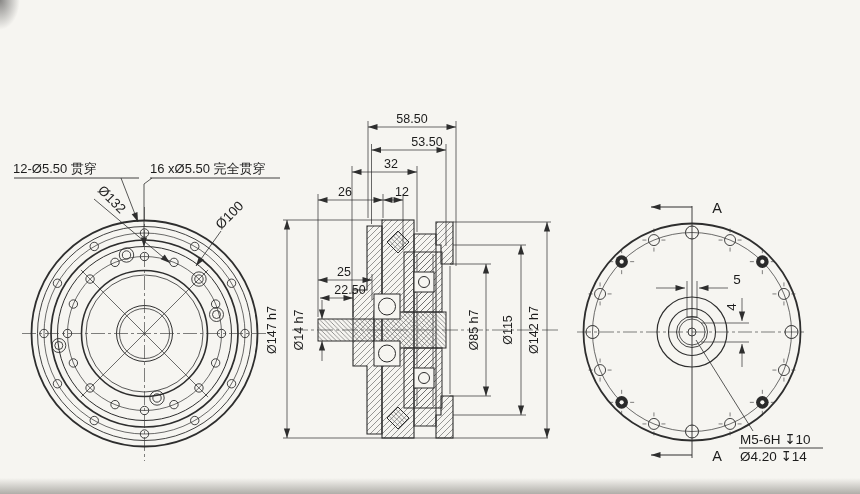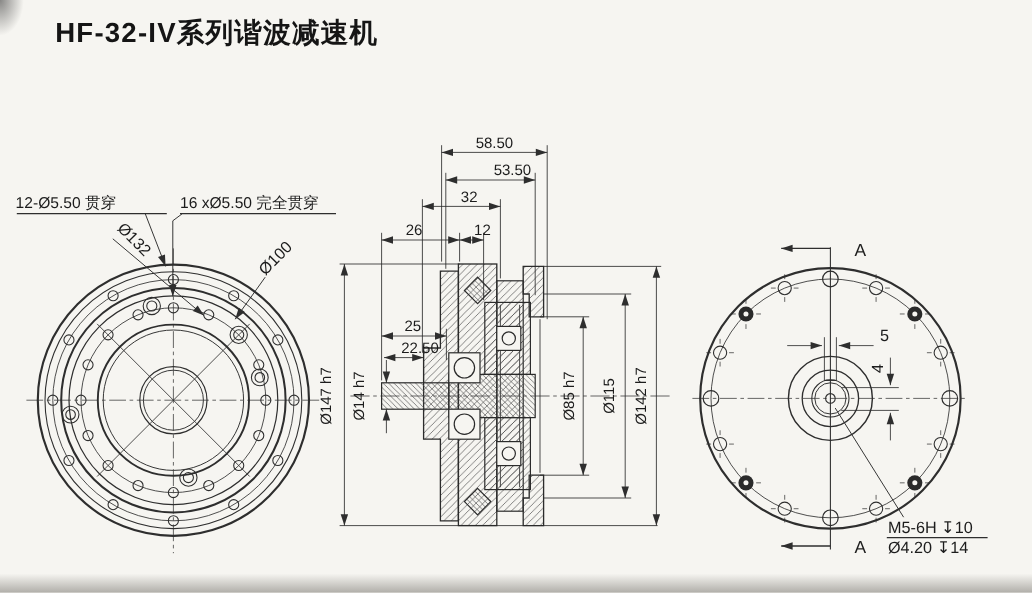--- a/index.html
+++ b/index.html
@@ -12,21 +12,20 @@
   .corner-smudge{position:absolute;left:0;top:0;width:20px;height:30px;
     background:radial-gradient(ellipse at top left,rgba(45,45,45,.55),rgba(45,45,45,0) 70%);}
   .bottom-shade{position:absolute;left:0;bottom:0;width:100%;height:16px;
     background:linear-gradient(to bottom,rgba(125,122,116,0),rgba(118,115,109,.55));}
 </style>
 </head>
 <body>
 
 <div class="stage">
 
-  <div class="title">HF-32-IV系列谐波减速机</div>
 
   <svg width="860" height="494" viewBox="0 0 860 494">
     <defs>
       <pattern id="h1" patternUnits="userSpaceOnUse" width="6" height="6">
         <path d="M0,6 L6,0" stroke="#555" stroke-width="0.6"></path>
       </pattern>
       <pattern id="h2" patternUnits="userSpaceOnUse" width="4.5" height="4.5">
         <path d="M0,0 L4.5,4.5" stroke="#555" stroke-width="0.6"></path>
       </pattern>
       <marker id="mA" markerUnits="userSpaceOnUse" markerWidth="12" markerHeight="10" refX="10.5" refY="5" orient="auto">

